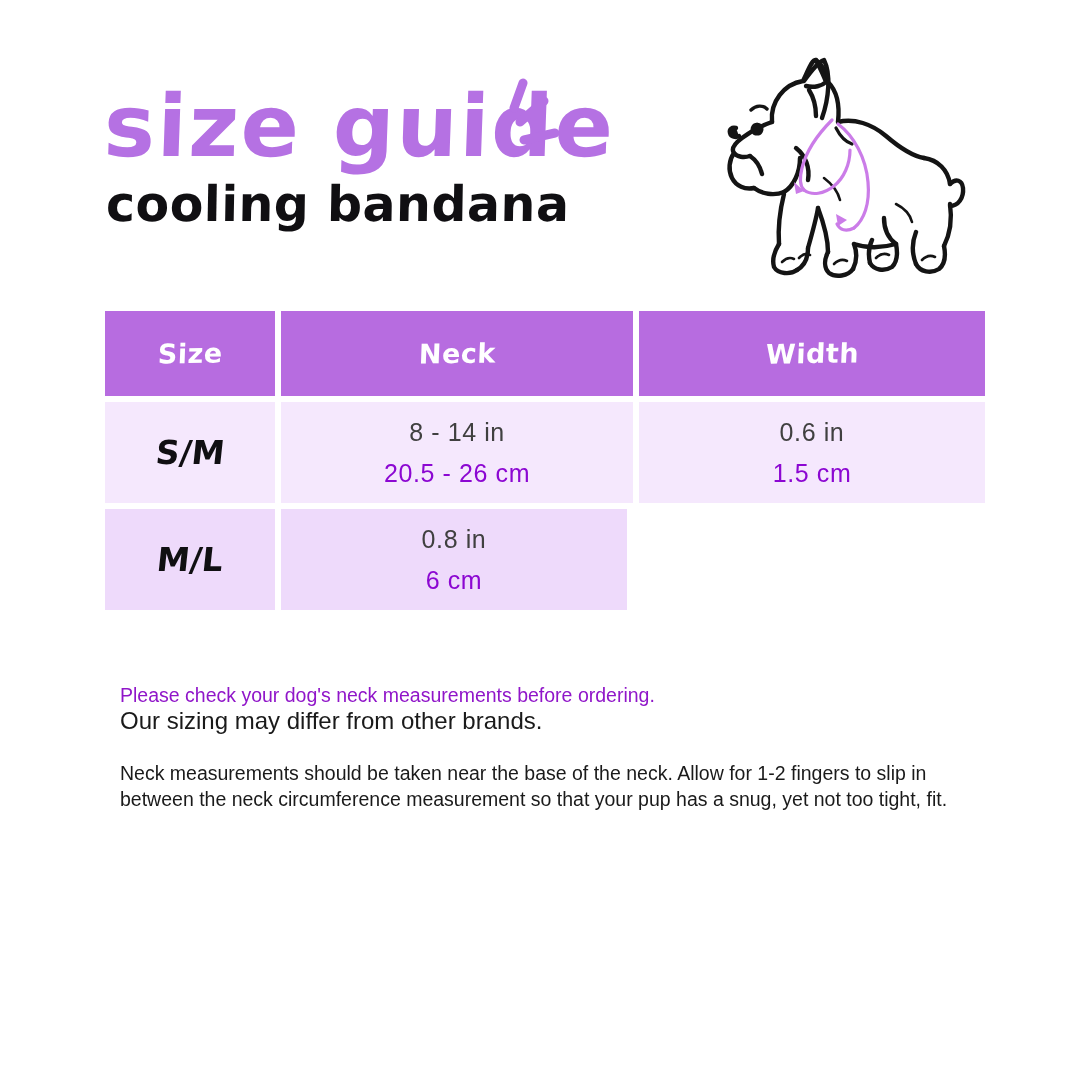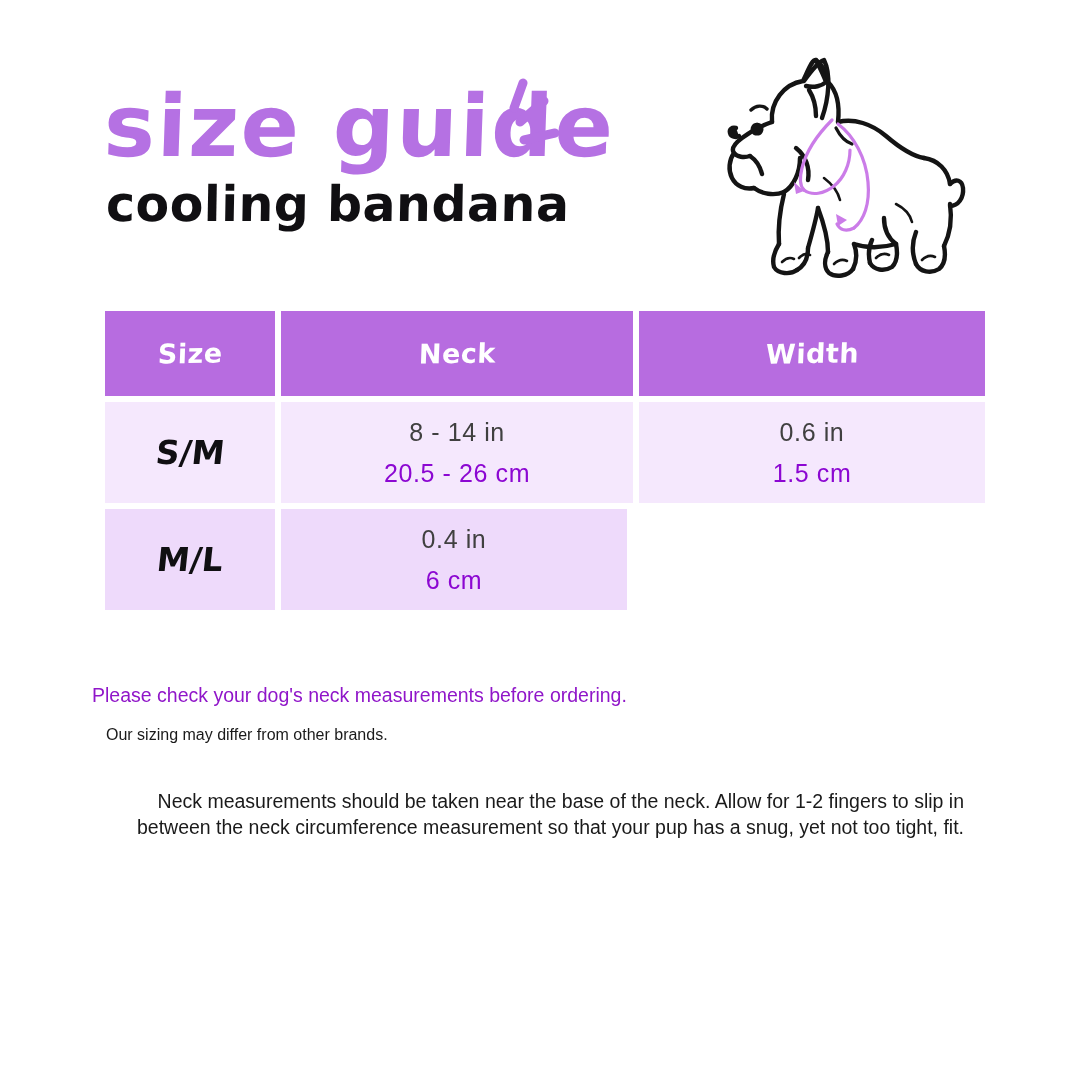--- a/index.html
+++ b/index.html
@@ -138,45 +138,44 @@
     font-family: "Liberation Sans", sans-serif;
     font-size: 25px;
     color: #8c07d2;
     letter-spacing: 0.6px;
     line-height: 1;
   }
 
   
   .notes {
     position: absolute;
-    left: 92px;
+    left: 120px;
     top: 682px;
     width: 872px;
   }
 
   .note-accent {
     font-size: 19.5px;
     color: #9016c9;
     line-height: 26px;
     margin: 0;
   }
 
   .note-plain {
-    font-size: 16px;
+    font-size: 24px;
     color: #1a1a1a;
     line-height: 26px;
-    margin: 14px;
+    margin: 0;
   }
 
   .note-para {
     font-size: 19.5px;
     color: #1a1a1a;
     line-height: 26px;
     margin: 0;
-    text-align: right;
   }
 
   .gap-block { height: 26px; }
 </style>
 </head>
 <body>
 
 <div class="header">
 
   <div class="title-block">
@@ -297,21 +296,21 @@
       <span class="val-in">0.6 in</span>
       <span class="val-cm">1.5 cm</span>
     </div>
   </div>
 
   <div class="table-row row-2">
     <div class="cell col-size">
       <span class="size-label">M/L</span>
     </div>
     <div class="cell col-width">
-      <span class="val-in">0.4 in</span>
+      <span class="val-in">0.8 in</span>
       <span class="val-cm">6 cm</span>
     </div>
   </div>
 </div>
 
 <div class="notes">
   <p class="note-accent">Please check your dog's neck measurements before ordering.</p>
   <p class="note-plain">Our sizing may differ from other brands.</p>
   <div class="gap-block"></div>
   <p class="note-para">Neck measurements should be taken near the base of the neck. Allow for 1-2 fingers to slip in between the neck circumference measurement so that your pup has a snug, yet not too tight, fit.</p>

